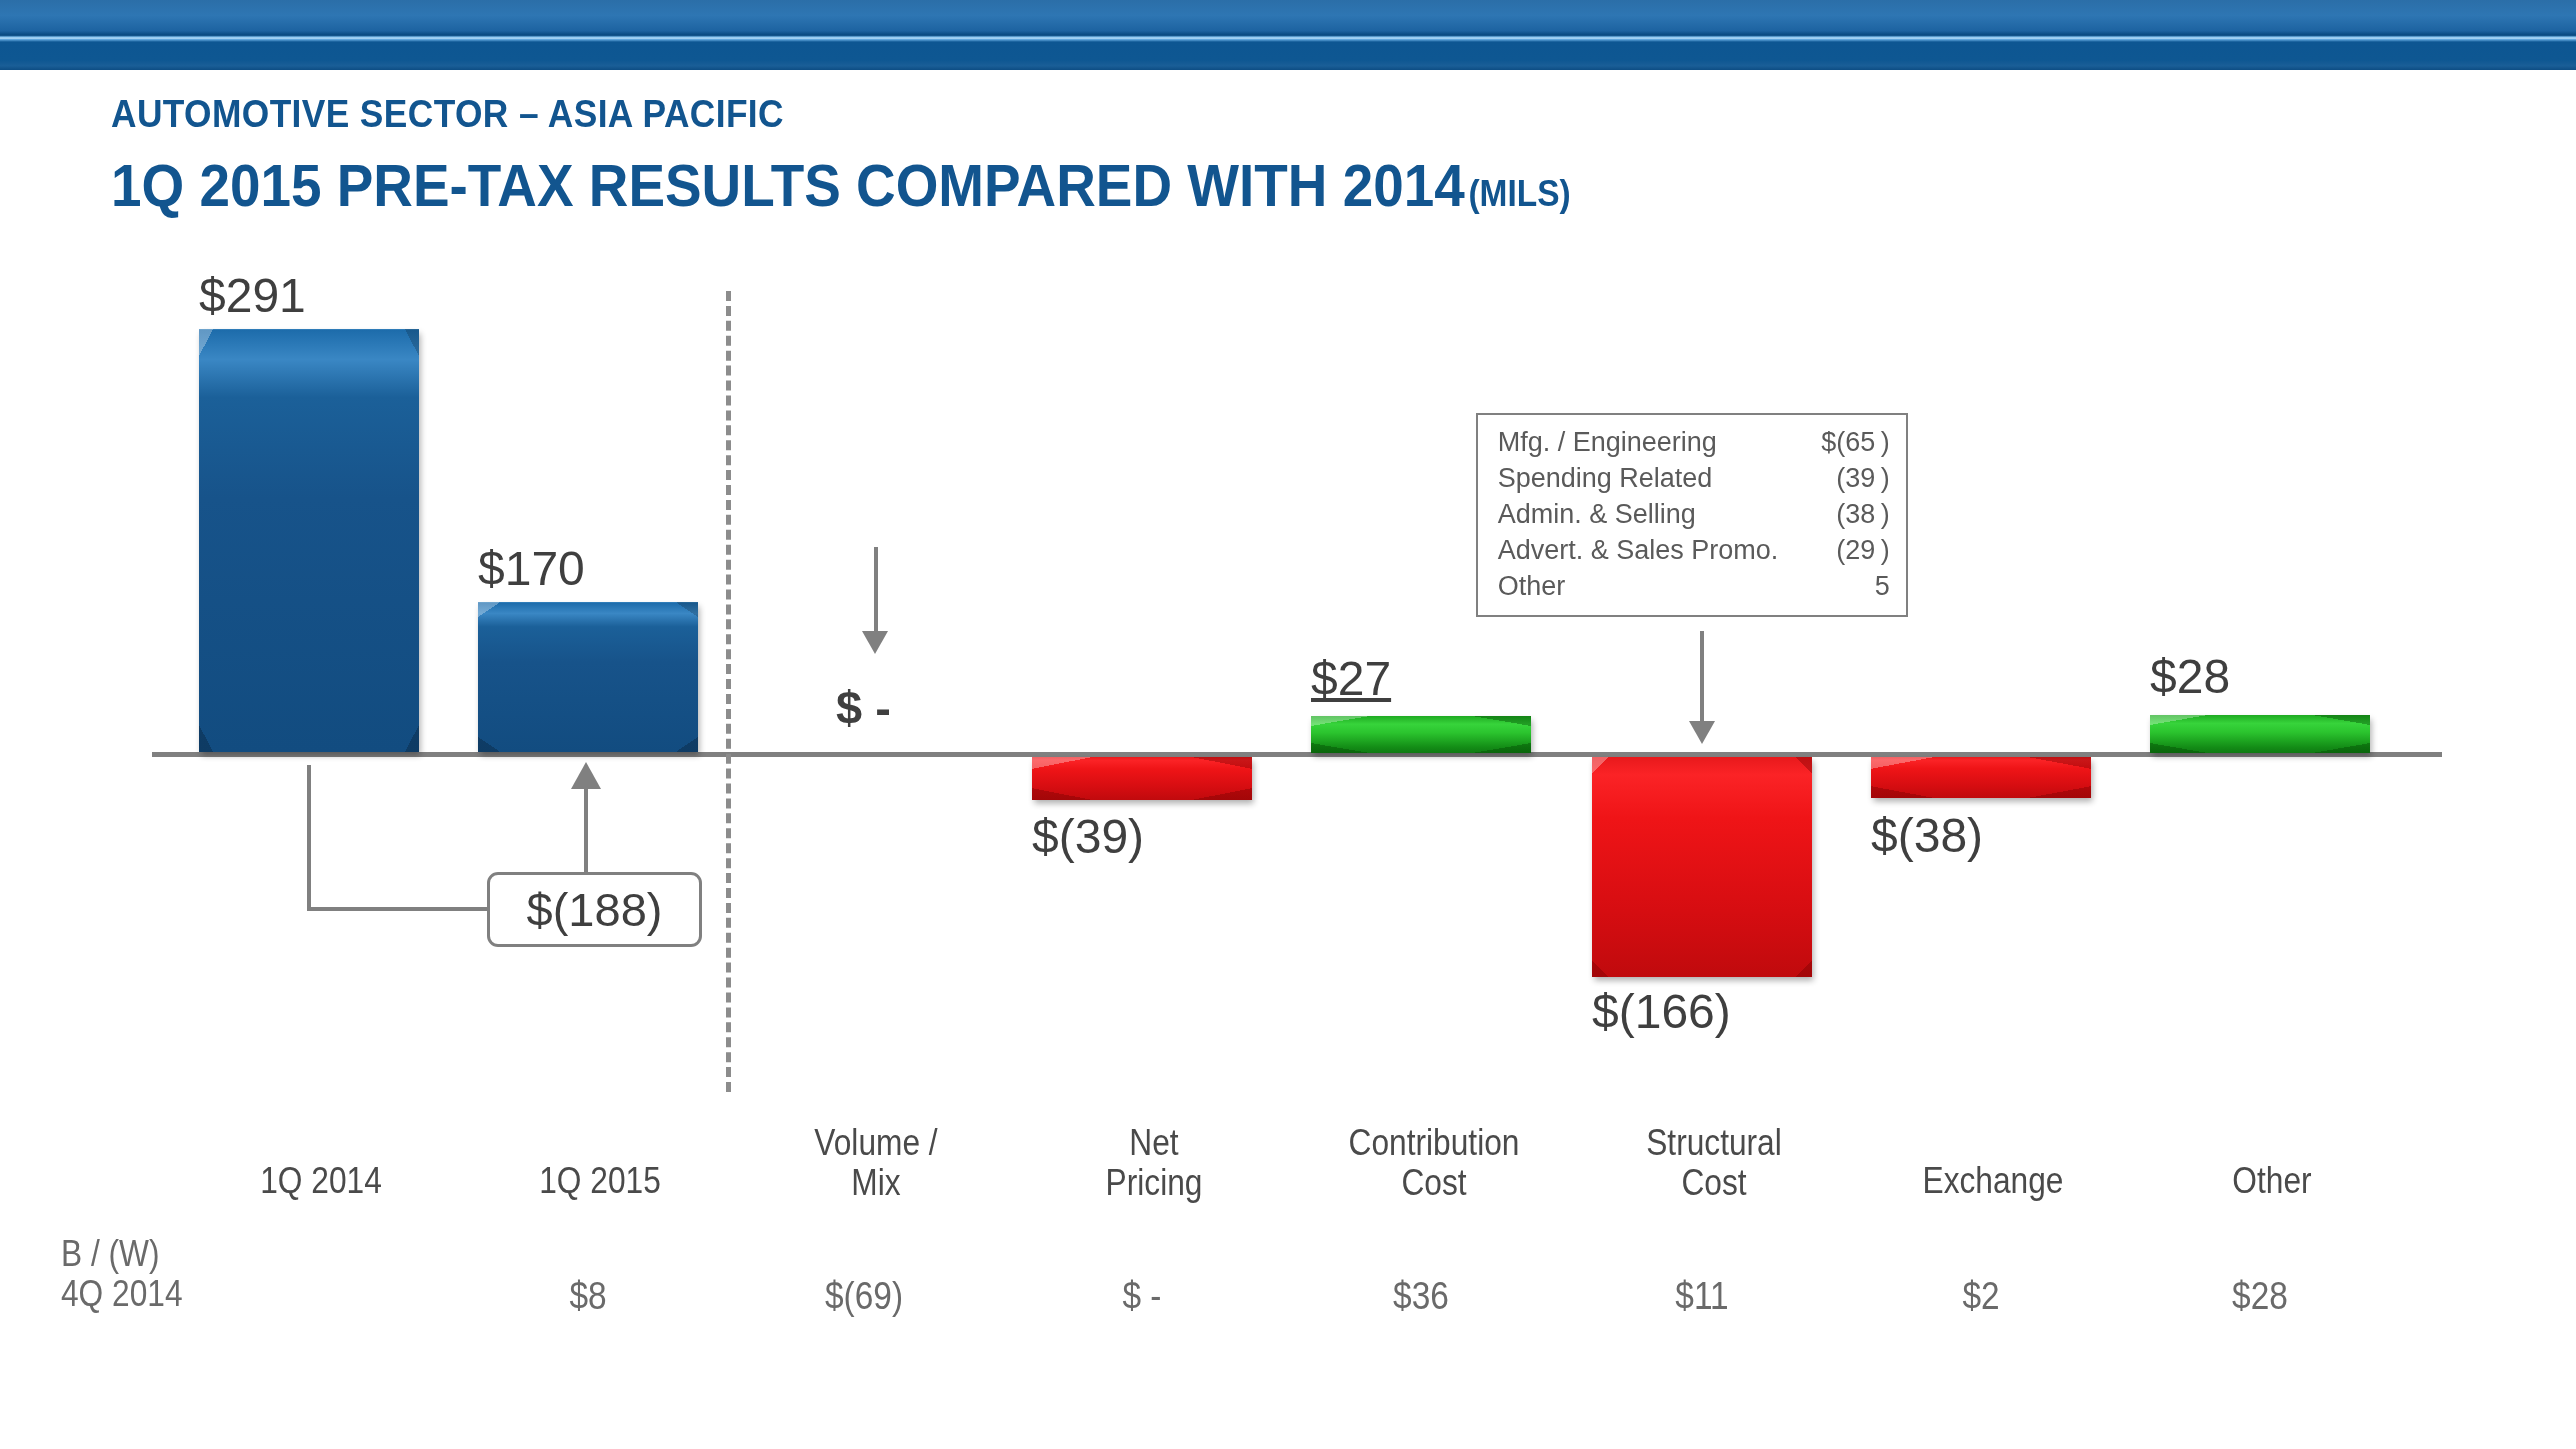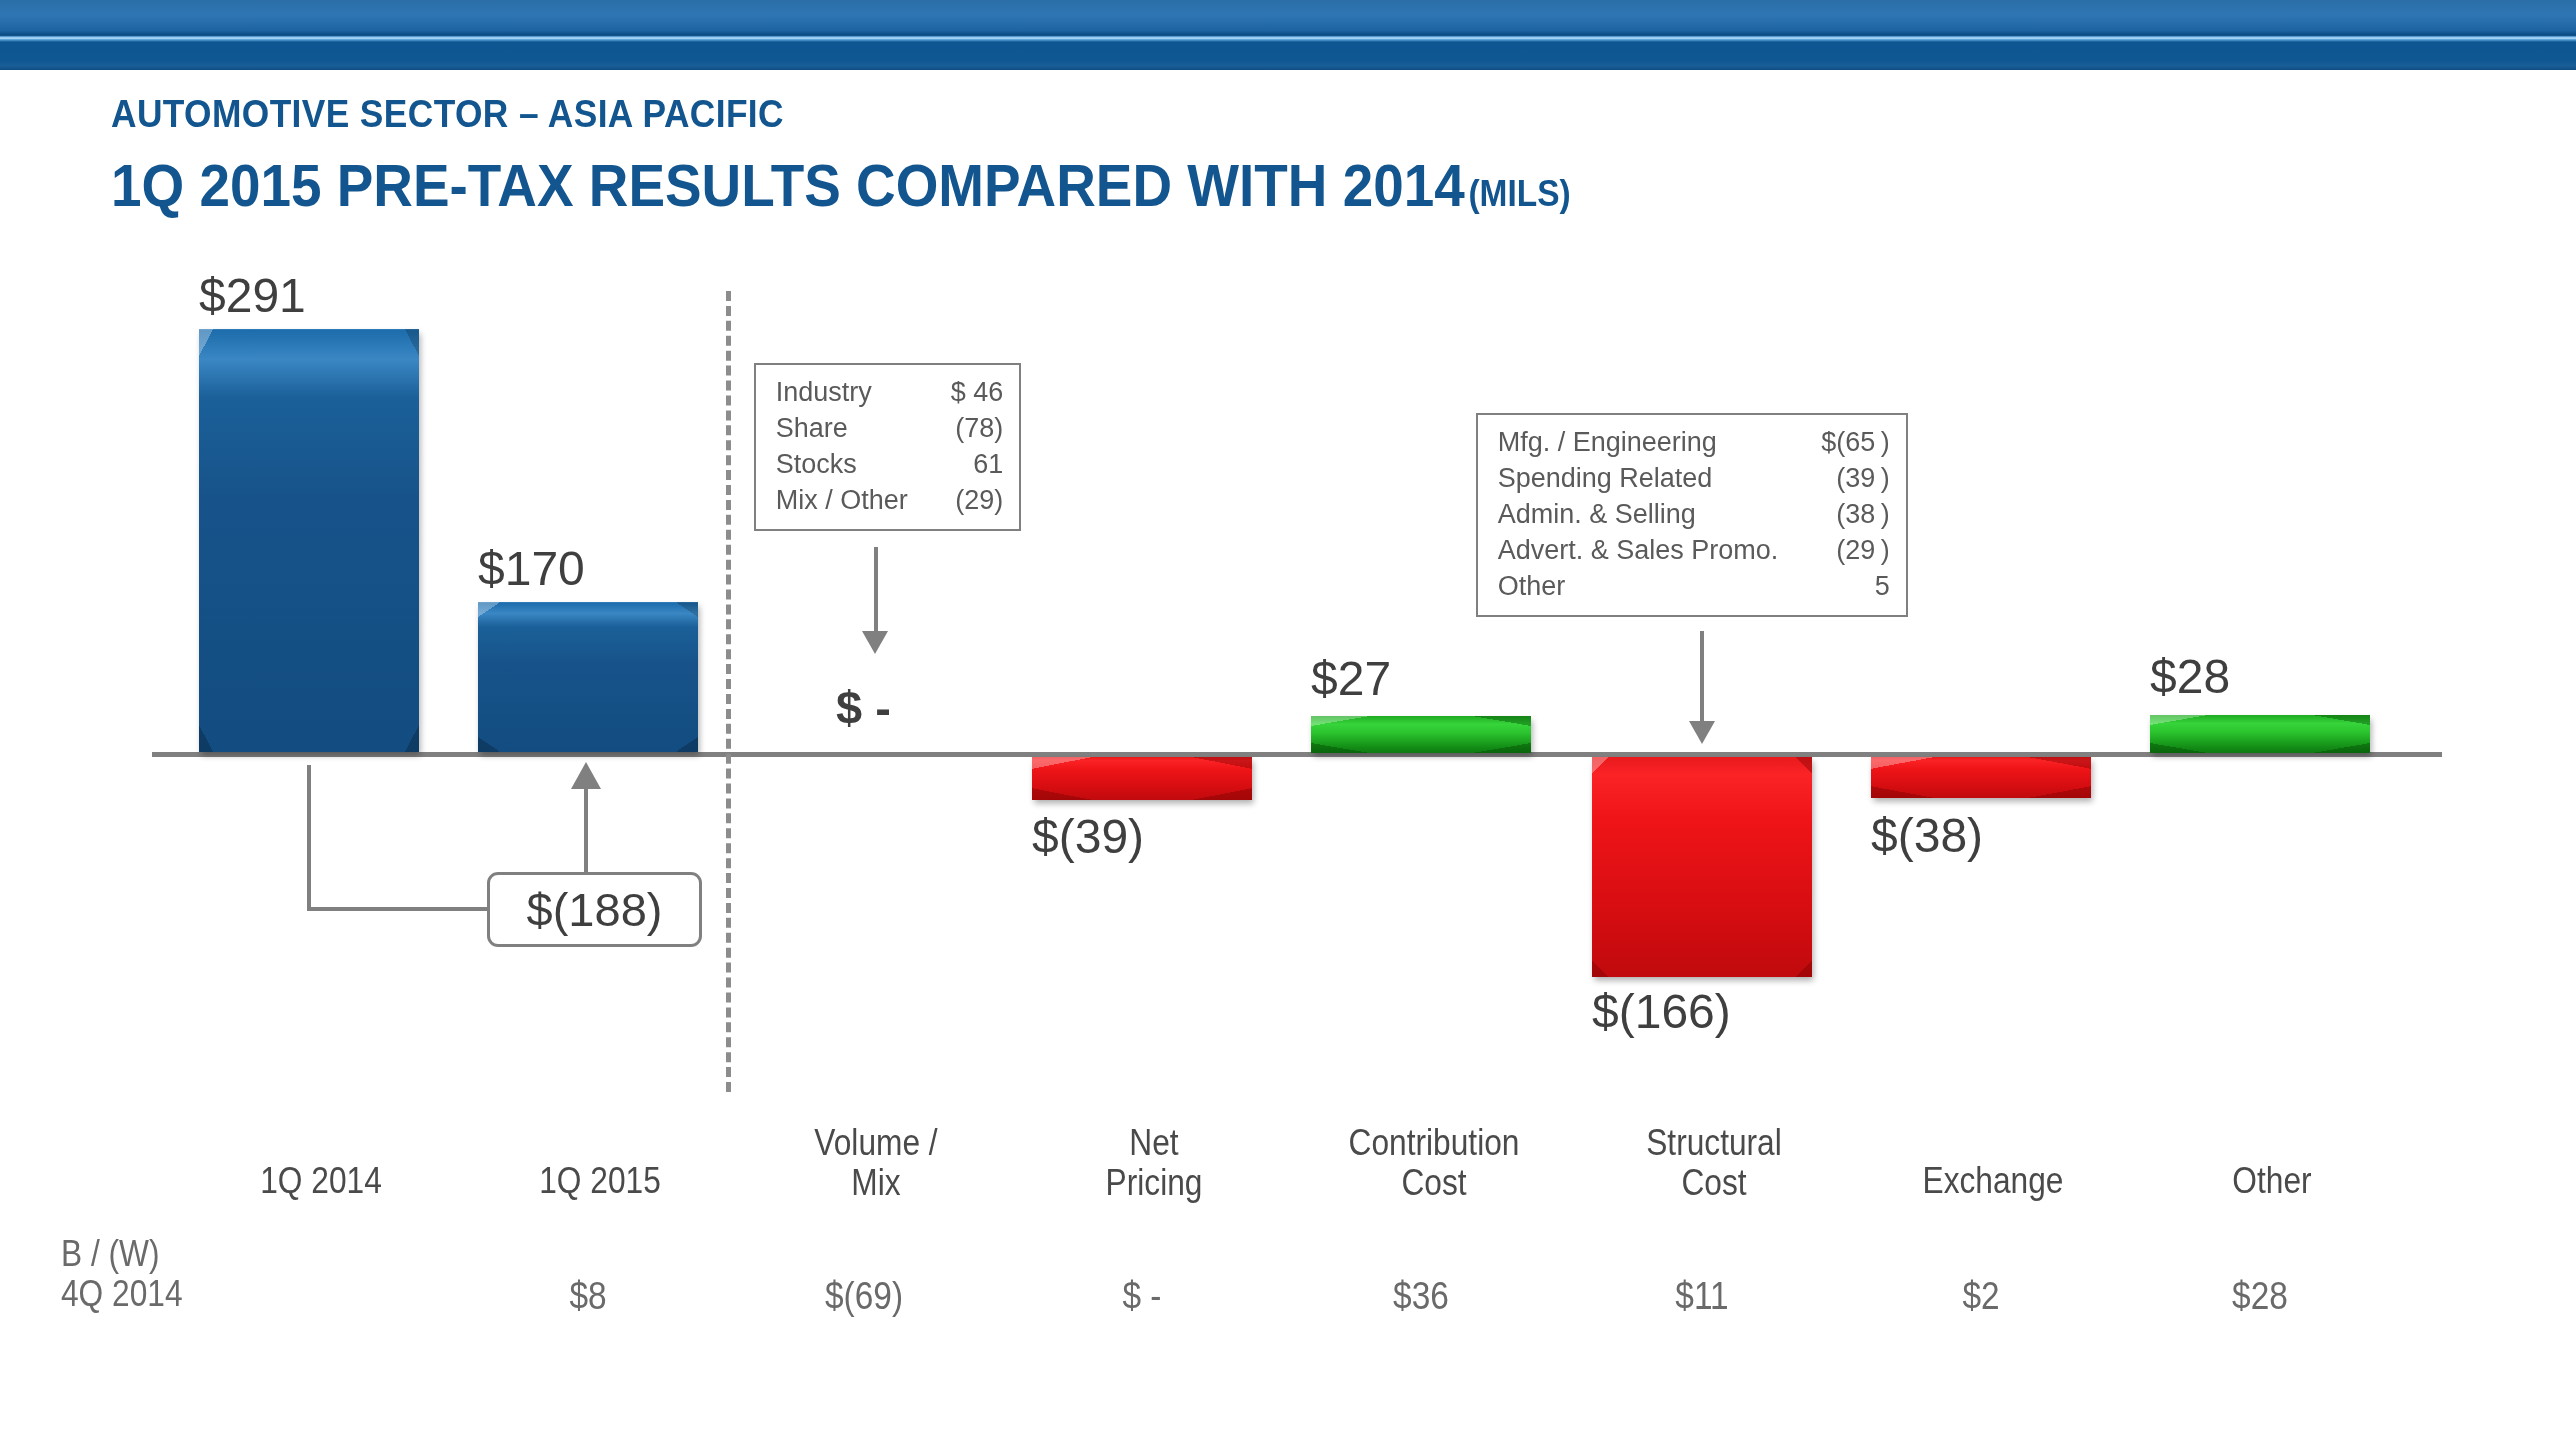--- a/index.html
+++ b/index.html
@@ -202,62 +202,40 @@
   <div class="bar red" style="left:1032px; top:757px; width:220px; height:43px;">
     <div class="face"></div>
     <div class="bevel"></div>
   </div>
   <div class="vlabel" style="left:1032px; top:809px; width:220px;">$(39)</div>
 
   <div class="bar green" style="left:1311px; top:716px; width:220px; height:37px;">
     <div class="face"></div>
     <div class="bevel"></div>
   </div>
-  <div class="vlabel" style="left:1311px; top:651px; width:220px;">$27</div>
+  <div class="vlabel" style="left:1311px; top:651px; width:220px;text-decoration:underline;">$27</div>
 
   <div class="bar red" style="left:1592px; top:757px; width:220px; height:220px;">
     <div class="face"></div>
     <div class="bevel"></div>
   </div>
   <div class="vlabel" style="left:1592px; top:984px; width:220px;">$(166)</div>
 
   <div class="bar red" style="left:1871px; top:757px; width:220px; height:41px;">
     <div class="face"></div>
     <div class="bevel"></div>
   </div>
   <div class="vlabel" style="left:1871px; top:808px; width:220px;">$(38)</div>
 
   <div class="bar green" style="left:2150px; top:715px; width:220px; height:38px;">
     <div class="face"></div>
     <div class="bevel"></div>
   </div>
   <div class="vlabel" style="left:2150px; top:649px; width:220px;">$28</div>
 
-  <div class="callout" style="left:754px; top:363px;">
-    <table>
-      <tbody>
-          <tr>
-        <td>Industry</td>
-        <td class="val">$ 46</td>
-      </tr>
-      <tr>
-        <td>Share</td>
-        <td class="val">(78)</td>
-      </tr>
-      <tr>
-        <td>Stocks</td>
-        <td class="val">61</td>
-      </tr>
-      <tr>
-        <td>Mix / Other</td>
-        <td class="val">(29)</td>
-      </tr>
-    </tbody>
-      </table>
-  </div>
   <div class="arrow-line" style="left:874px; top:547px; height:87px;"></div>
   <div class="arrow-head-down" style="left:862px; top:631px;"></div>
 
   <div class="callout" style="left:1476px; top:413px;">
     <table>
       <tbody>
           <tr>
         <td>Mfg. / Engineering</td>
         <td class="val">$(65 )</td>
       </tr>

